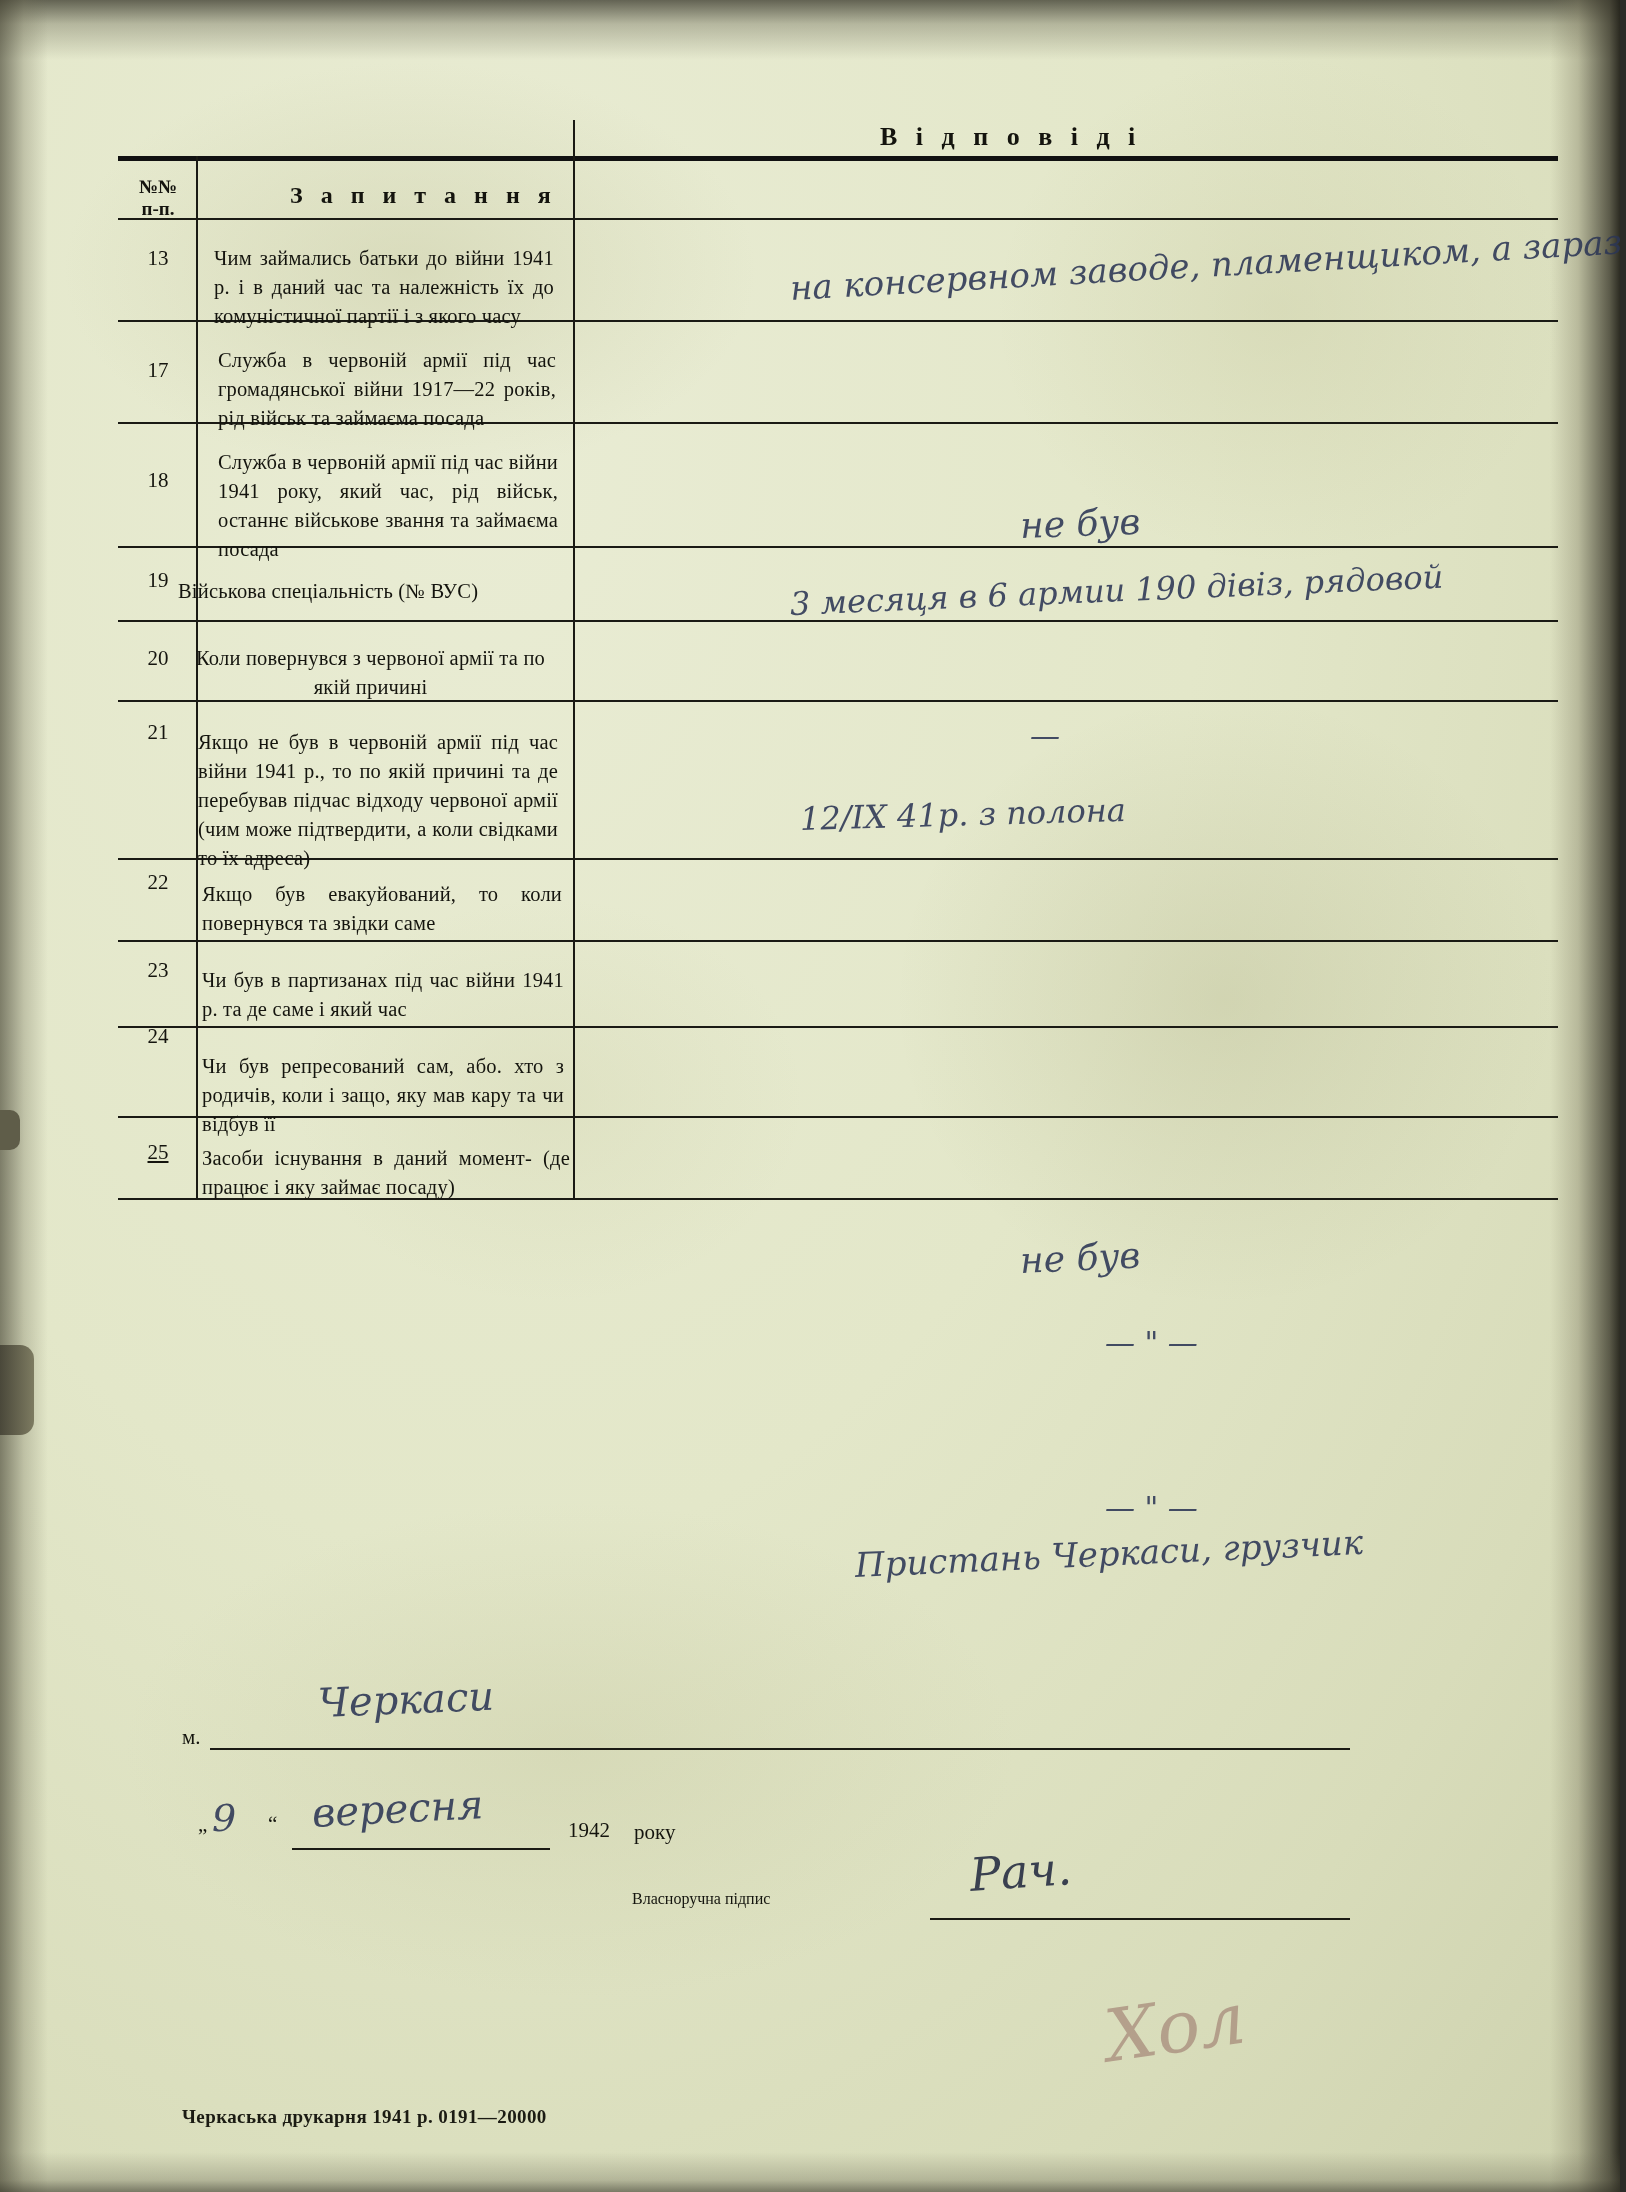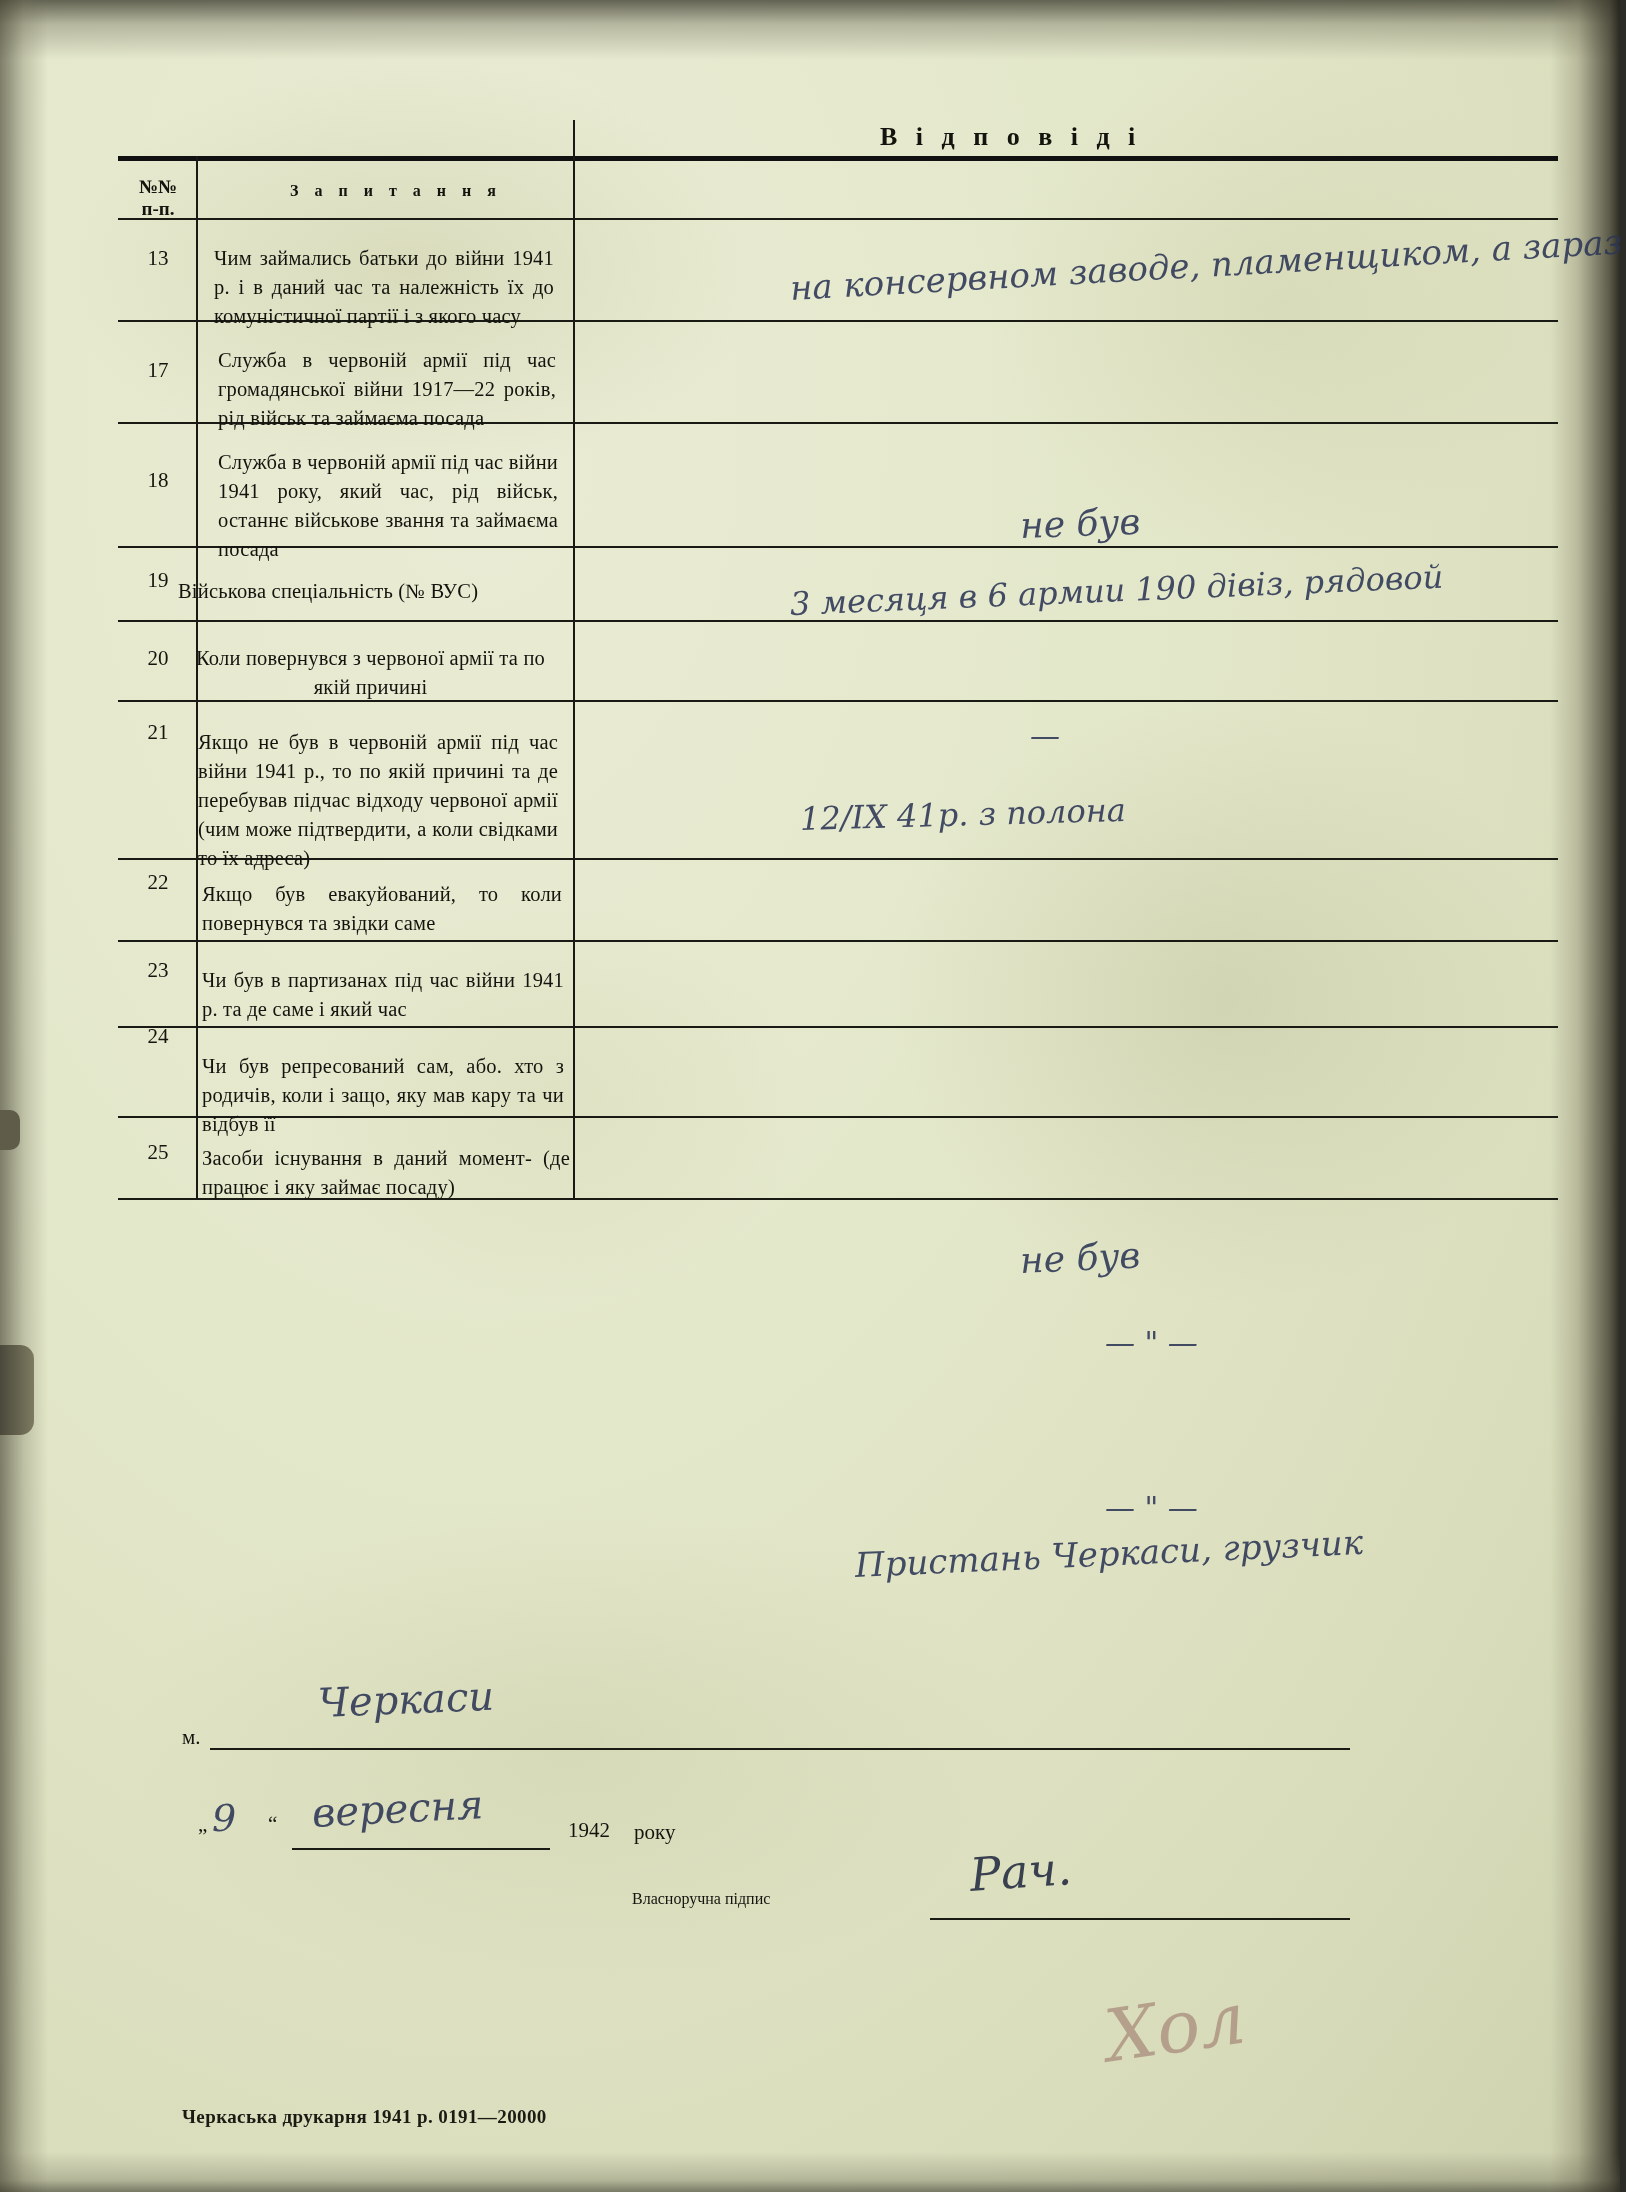--- a/index.html
+++ b/index.html
@@ -110,21 +110,21 @@
     top: 122px;
     font-size: 26px;
     letter-spacing: 6px;
     font-weight: 600;
     color: #14140e;
   }
   #hdr-questions {
     position: absolute;
     left: 290px;
     top: 182px;
-    font-size: 16px;
+    font-size: 24px;
     letter-spacing: 6px;
     font-weight: 600;
     color: #14140e;
   }
   #hdr-no {
     position: absolute;
     left: 122px;
     top: 176px;
     font-size: 19px;
     text-align: center;
@@ -240,21 +240,21 @@
 
     <div class="cellnum" style="left:0px; top:702px;">22</div>
     <div class="q" style="left:84px; top:698px; width:360px;">Якщо був евакуйований, то коли повернувся та звідки саме</div>
 
     <div class="cellnum" style="left:0px; top:790px;">23</div>
     <div class="q" style="left:84px; top:784px; width:362px;">Чи був в партизанах під час війни 1941 р. та де саме і який час</div>
 
     <div class="cellnum" style="left:0px; top:856px;">24</div>
     <div class="q" style="left:84px; top:870px; width:362px;">Чи був репресований сам, або. хто з родичів, коли і защо, яку мав кару та чи відбув її</div>
 
-    <div class="cellnum" style="left:0px; top:972px;">25</div>
+    <div class="cellnum" style="left:0px; top:972px;text-decoration:underline;">25</div>
     <div class="q" style="left:84px; top:962px; width:368px;">Засоби існування в даний момент- (де працює і яку займає посаду)</div>
   </div>
 
   <div class="hand blue" style="left:790px; top:268px; font-size:34px; transform:rotate(-3.2deg);">на консервном заводе, пламенщиком, а зараз сторож бувший табак. аренд</div>
 
   <div class="hand blue" style="left:1020px; top:505px; font-size:36px; transform:rotate(-2deg);">не був</div>
 
   <div class="hand blue" style="left:790px; top:585px; font-size:32px; transform:rotate(-2.4deg);">3 месяця в 6 армии 190 дівіз, рядовой</div>
 
   <div class="hand blue" style="left:1030px; top:718px; font-size:30px;">—</div>

